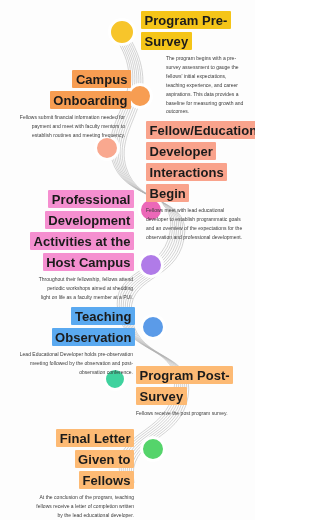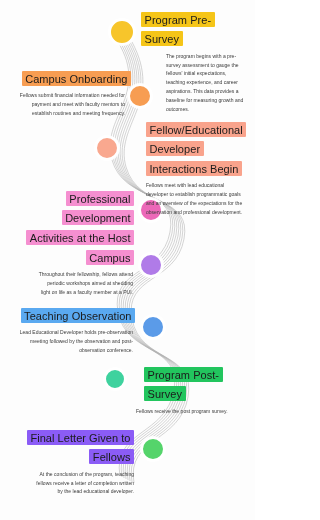--- a/index.html
+++ b/index.html
@@ -42,22 +42,22 @@
     box-shadow: 0 0 0 1px rgba(255,255,255,0.9);
   }
 
   
   .step {
     position: absolute;
     box-sizing: border-box;
   }
   .step-title {
     display: inline;
-    font-size: 11px;
-    font-weight: normal;
+    font-size: 13px;
+    font-weight: bold;
     color: #1b1b1b;
     line-height: 1.62;
     letter-spacing: 0.05px;
     padding: 1.5px 3.5px;
     box-decoration-break: clone;
     -webkit-box-decoration-break: clone;
     border-radius: 1px;
   }
   .title-wrap {
     display: block;
@@ -153,25 +153,25 @@
 
   <div class="step align-right" style="left:18px; top:305px; width:117px;">
     <span class="title-wrap">
       <span class="step-title" style="background:#5AA9F0;">Teaching Observation</span>
     </span>
     <p class="step-body" style="padding-right:2px;">Lead Educational Developer holds pre-observation meeting followed by the observation and post-observation conference.</p>
   </div>
 
   <div class="step align-left" style="left:136px; top:364px; width:104px;">
     <span class="title-wrap">
-      <span class="step-title" style="background:#22c55e;margin-left:8px;">Program Post-Survey</span>
+      <span class="step-title" style="background:#fdba74;">Program Post-Survey</span>
     </span>
     <p class="step-body">Fellows receive the post program survey.</p>
   </div>
 
   <div class="step align-right" style="left:24px; top:427px; width:110px;">
     <span class="title-wrap">
-      <span class="step-title" style="background:#8b5cf6;text-align:right;">Final Letter Given to Fellows</span>
+      <span class="step-title" style="background:#fdba74;text-align:right;">Final Letter Given to Fellows</span>
     </span>
     <p class="step-body" style="padding-left:12px;">At the conclusion of the program, teaching fellows receive a letter of completion written by the lead educational developer.</p>
   </div>
 
 </div>
 
 </body></html>

